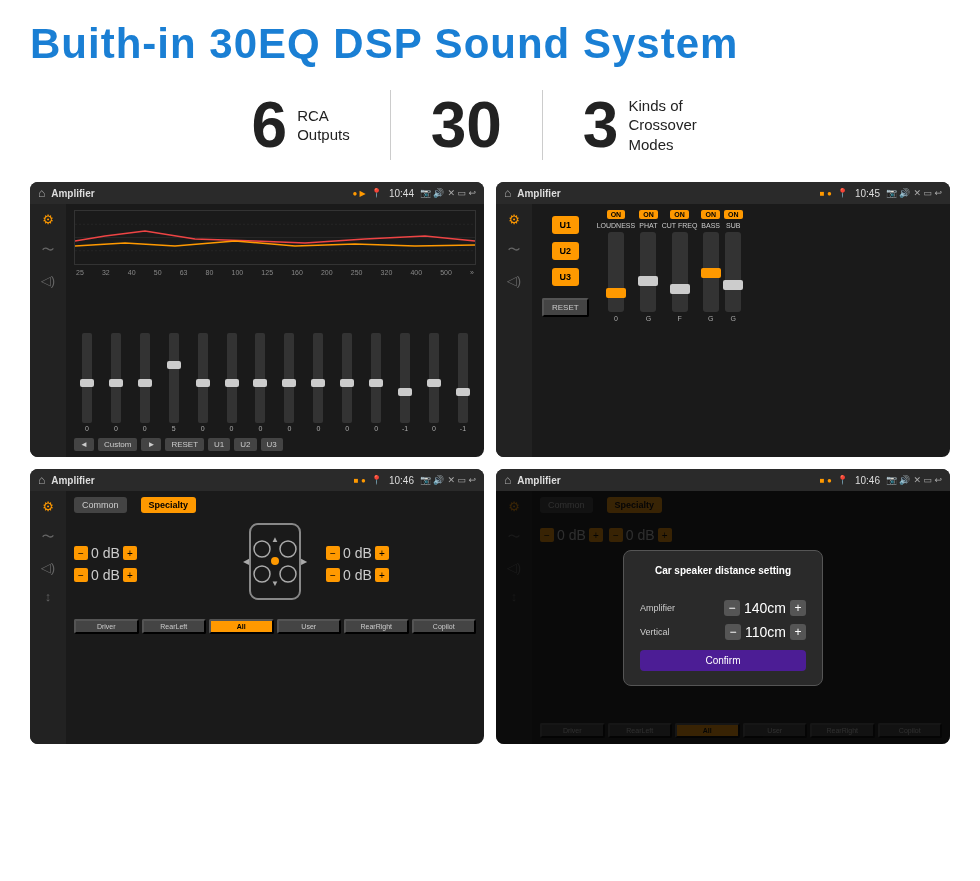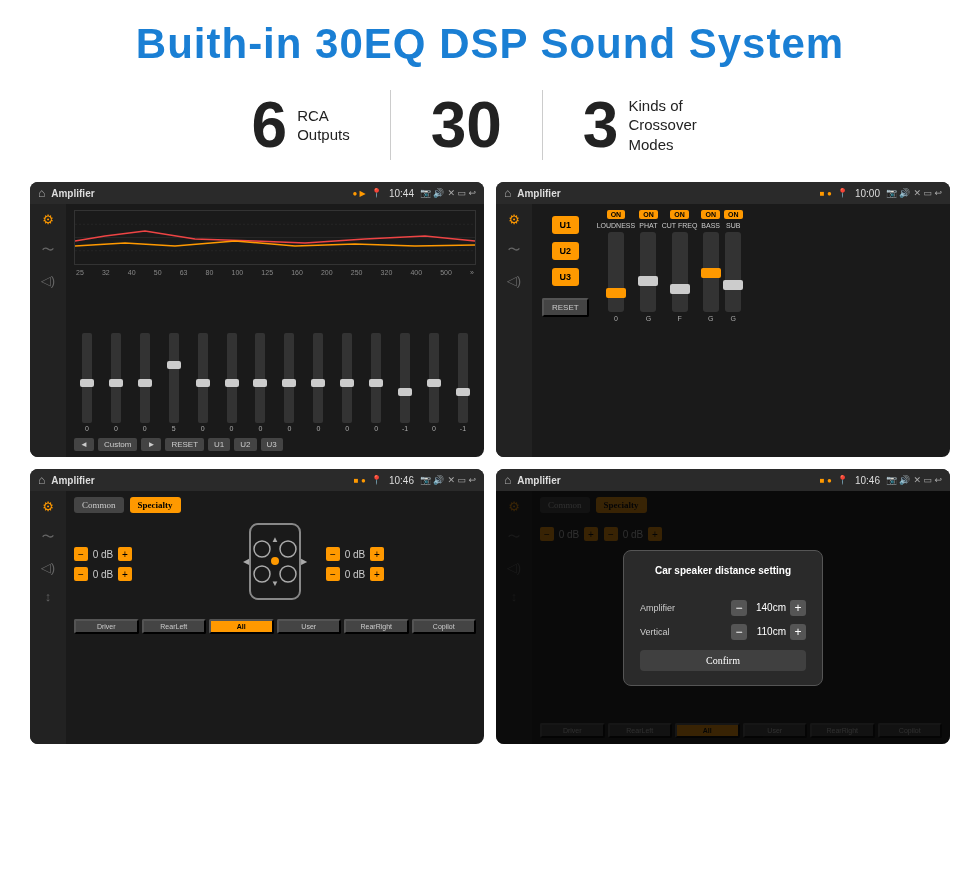--- a/index.html
+++ b/index.html
@@ -13,21 +13,20 @@
 
     .page-container {
       width: 980px;
       height: 881px;
       background: #fff;
       padding: 20px 30px;
     }
 
     
     .main-title {
-      text-align: center;
       font-size: 42px;
       font-weight: 900;
       color: #1a7fd4;
       margin-bottom: 22px;
       letter-spacing: 1px;
     }
 
     
     .stats-row {
       display: flex;
@@ -258,22 +257,21 @@
     
     .fader-main {
       flex: 1;
       padding: 6px 8px;
       display: flex;
       flex-direction: column;
       gap: 6px;
     }
     .fader-tabs {
       display: flex;
-      gap: 6px;
-      font-family: Liberation Serif, serif;
+      gap: 14px;
     }
     .fader-tab {
       font-size: 9px;
       padding: 3px 8px;
       border-radius: 3px;
       color: #ccc;
       background: #444;
     }
     .fader-tab.active {
       background: #f90;
@@ -322,21 +320,21 @@
       color: #000;
       font-size: 10px;
       border-radius: 2px;
       display: flex;
       align-items: center;
       justify-content: center;
       cursor: pointer;
     }
     .db-value {
       color: #ccc;
-      font-size: 10px;
+      font-size: 14px;
       min-width: 24px;
       text-align: center;
     }
     .fader-nav-btn {
       background: #444;
       color: #ccc;
       font-size: 7px;
       padding: 2px 6px;
       border-radius: 2px;
     }
@@ -393,36 +391,35 @@
       color: #fff;
       font-size: 12px;
       border-radius: 3px;
       display: flex;
       align-items: center;
       justify-content: center;
       cursor: pointer;
     }
     .dialog-val {
       color: #fff;
-      font-size: 10px;
+      font-size: 14px;
       min-width: 35px;
-      text-align: right;
+      text-align: left;
     }
     .dialog-confirm-btn {
       display: block;
       width: 100%;
-      background: #404040;
+      background: #4c1d95;
       color: #fff;
       font-size: 10px;
       padding: 5px;
       border-radius: 4px;
       text-align: center;
       margin-top: 10px;
       cursor: pointer;
-      font-family: Liberation Serif, serif;
     }
     .cross-u-col {
       display: flex;
       flex-direction: column;
       gap: 8px;
       padding: 6px 4px;
       align-items: center;
     }
   </style>
 </head>
@@ -593,21 +590,21 @@
         </div>
       </div>
     </div>
 
     <div class="screen">
       <div class="status-bar">
         <span class="status-home-icon">⌂</span>
         <span class="status-app-name">Amplifier</span>
         <span class="status-dots">■ ●</span>
         <span style="font-size:9px;color:#aaa">📍</span>
-        <span class="status-time">10:00</span>
+        <span class="status-time">10:45</span>
         <span class="status-icons">📷 🔊 ✕ ▭ ↩</span>
       </div>
       <div class="screen-content">
         <div class="screen-sidebar">
           <span class="sidebar-icon active">⚙</span>
           <span class="sidebar-icon inactive">〜</span>
           <span class="sidebar-icon inactive">◁)</span>
         </div>
         <div style="flex:1;display:flex;padding:6px;">
 

